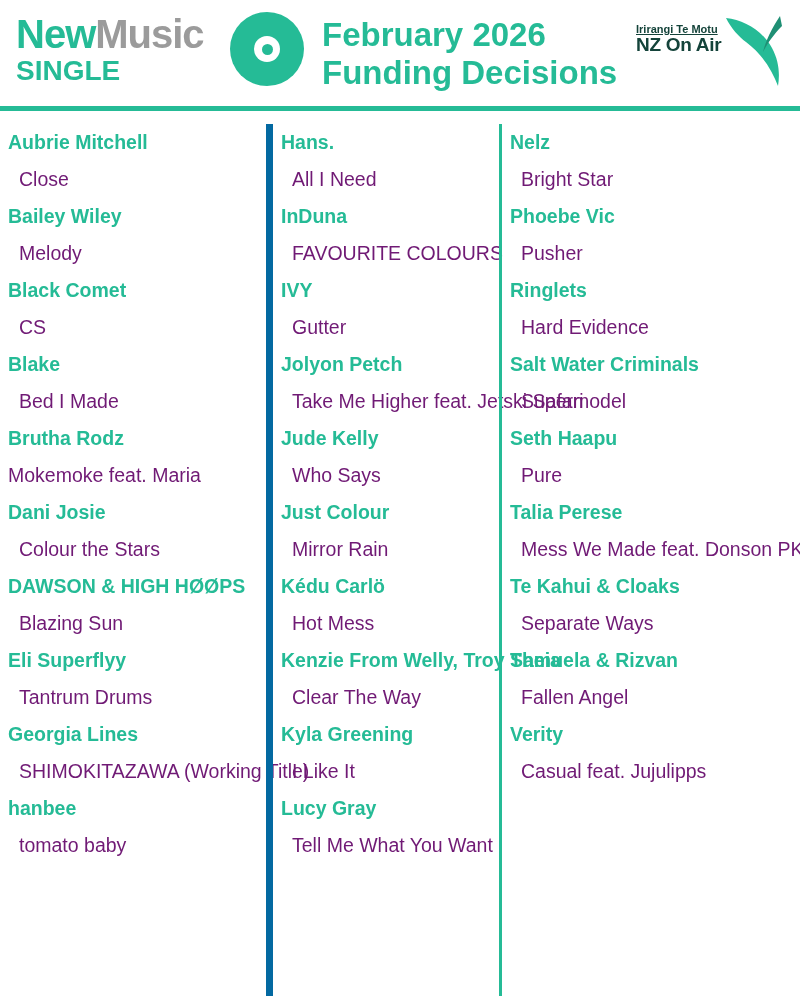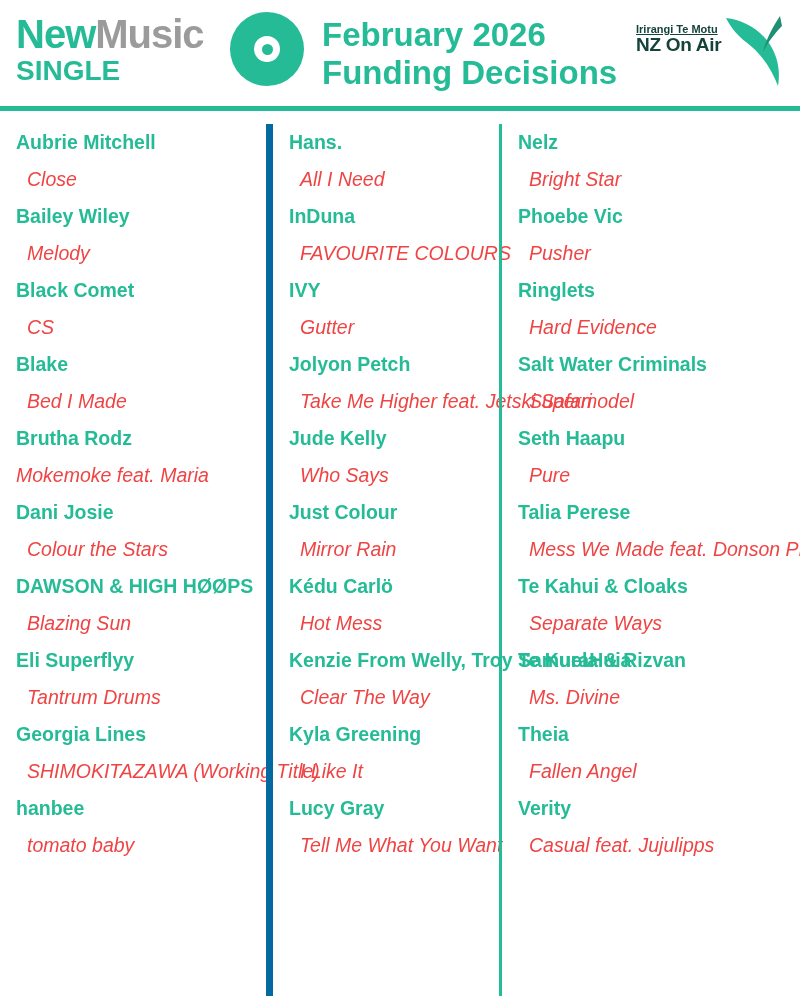--- a/index.html
+++ b/index.html
@@ -139,37 +139,36 @@
   .columns {
     position: absolute;
     top: 124px;
     left: 0;
     width: 800px;
     height: 872px;
     display: flex;
   }
   .col {
     position: relative;
-    padding: 0 10px 0 16px;
+    padding: 0 10px 0 8px;
   }
   .col1 { width: 266px; }
   .col2 { width: 233px; border-left: 7px solid #0369a1; }
   .col3 { width: 267px; border-left: 3px solid #25bb96; }
 
   .entry { margin-bottom: 0px; }
   .artist {
     color: #25bb96;
     font-weight: bold;
     font-size: 19.5px;
     line-height: 37px;
     white-space: nowrap;
   }
   .track {
-    color: #ef4444;
-    font-style: italic;
+    color: #701a75;
     font-size: 19.5px;
     line-height: 37px;
     white-space: nowrap;
   }
   .indent { padding-left: 11px; }
 </style>
 </head>
 <body>
 
 <div id="page">
@@ -319,24 +318,20 @@
       </div>
       <div class="entry">
         <div class="artist">Talia Perese</div>
         <div class="track indent">Mess We Made feat. Donson PK</div>
       </div>
       <div class="entry">
         <div class="artist">Te Kahui &amp; Cloaks</div>
         <div class="track indent">Separate Ways</div>
       </div>
       <div class="entry">
-        <div class="artist">Te KuraHuia</div>
-        <div class="track indent">Ms. Divine</div>
-      </div>
-      <div class="entry">
         <div class="artist">Theia</div>
         <div class="track indent">Fallen Angel</div>
       </div>
       <div class="entry">
         <div class="artist">Verity</div>
         <div class="track indent">Casual feat. Jujulipps</div>
       </div>
     </div>
 
   </div>

